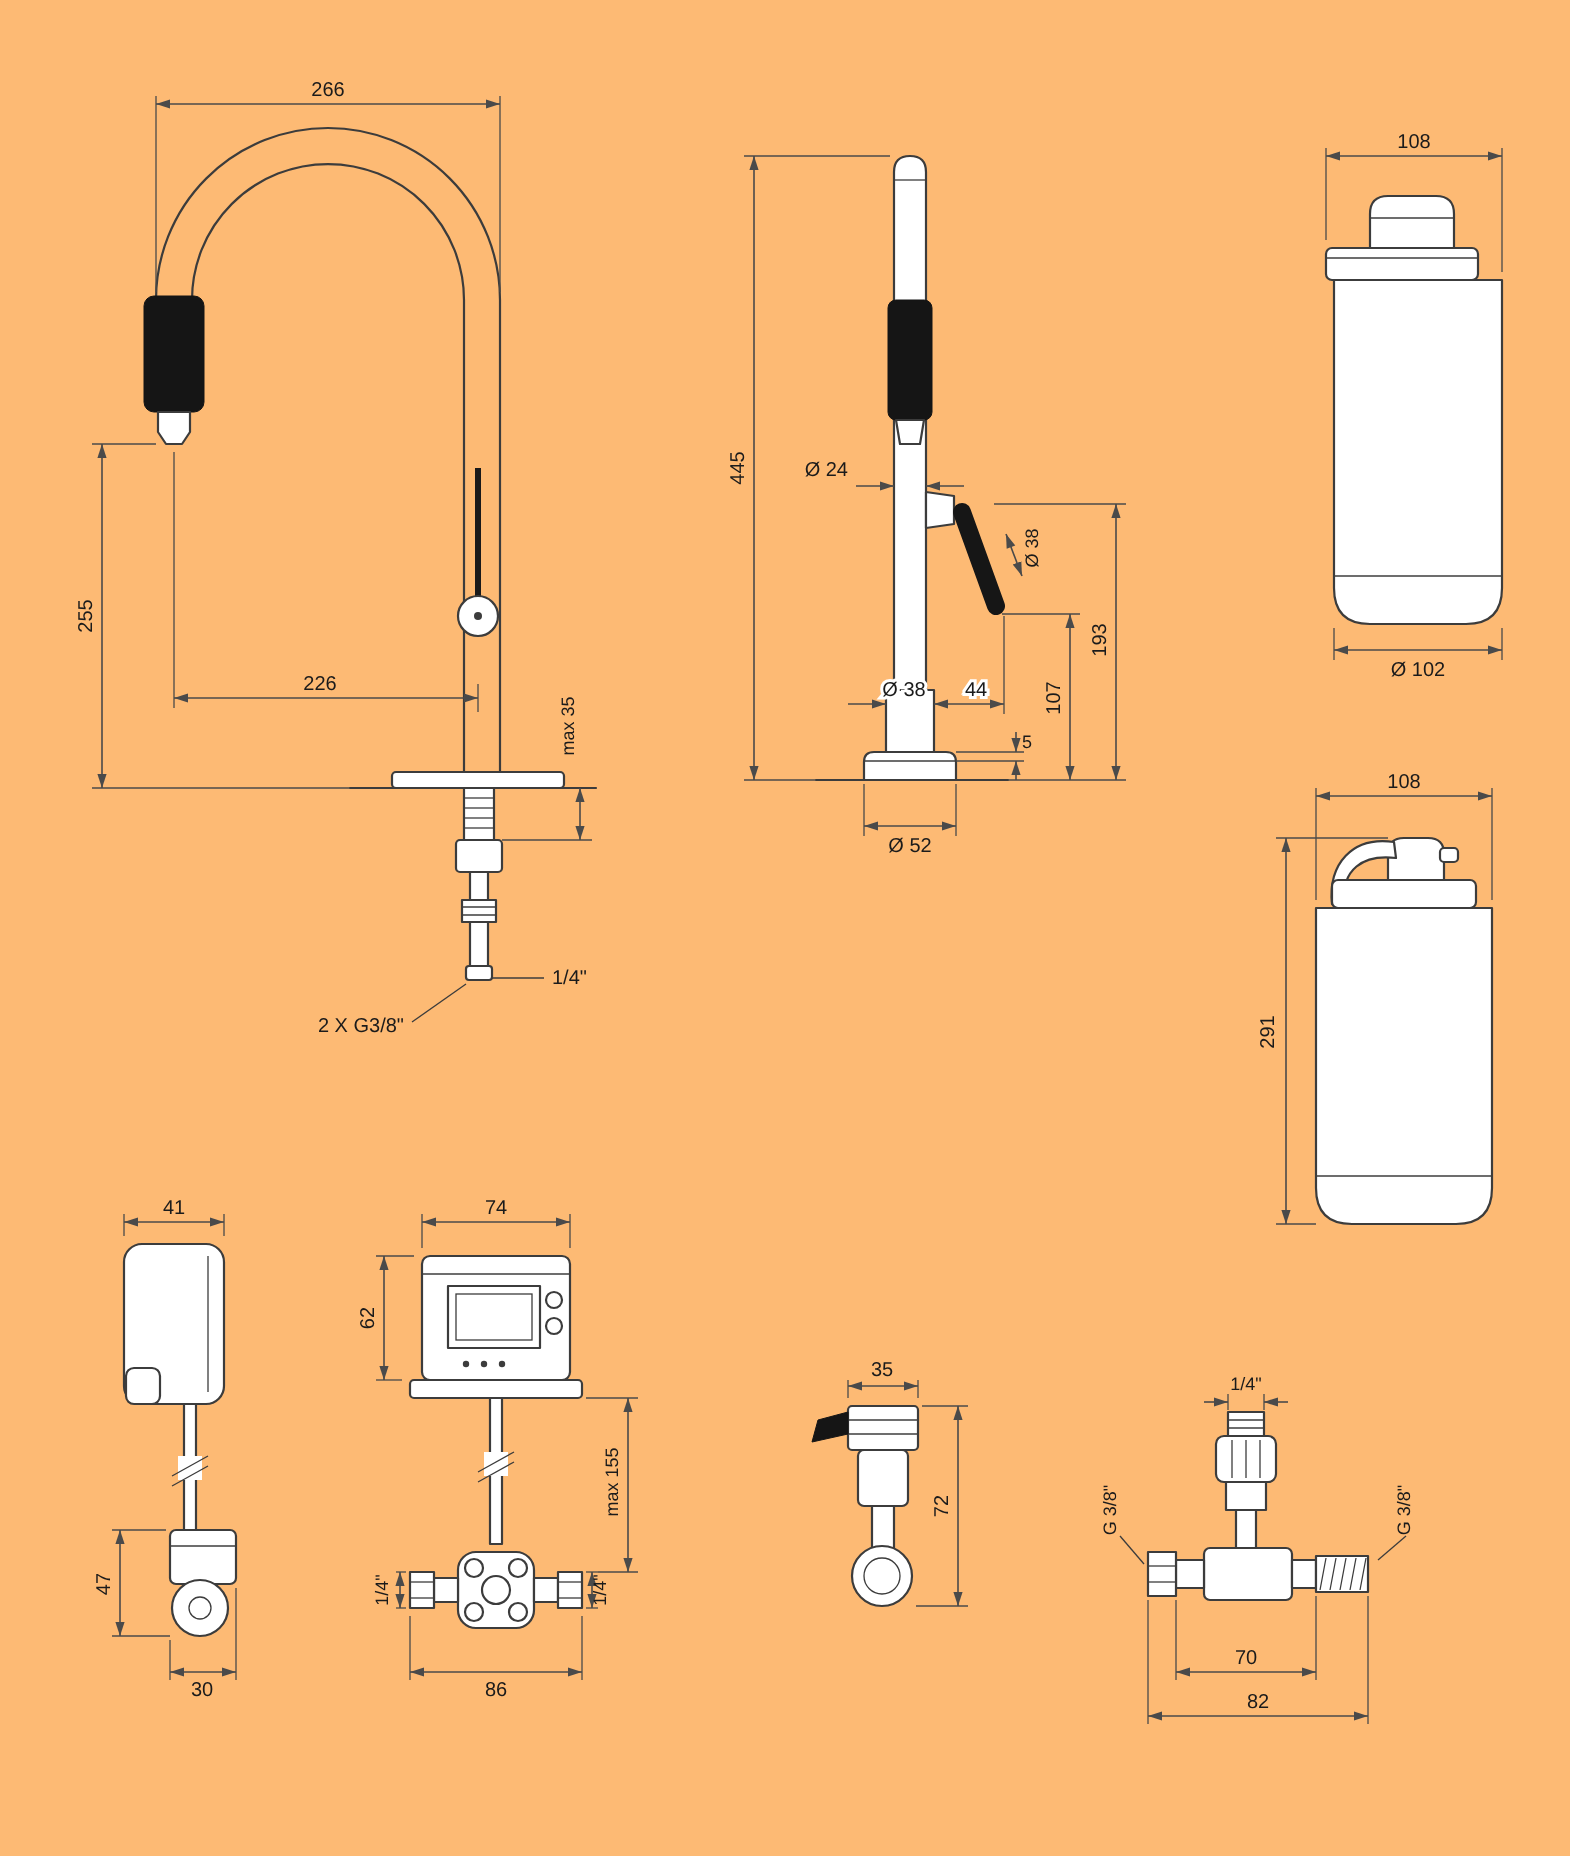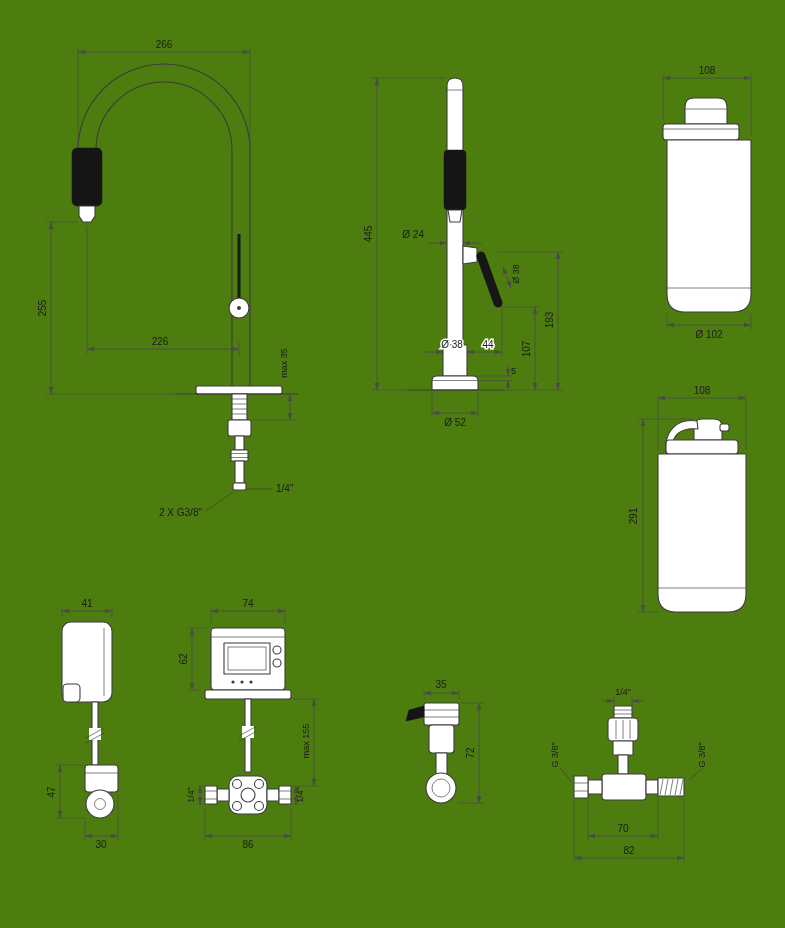--- a/index.html
+++ b/index.html
@@ -1,16 +1,16 @@
 <!DOCTYPE html>
 <html><head>
 <meta charset="utf-8">
 <style>
   html,body{margin:0;padding:0;background:#ffffff}
-  .sheet{width:785px;height:928px;background:#4d7c0f;font-family:"Liberation Sans",sans-serif;overflow:hidden}
+  .sheet{width:785px;height:928px;background:#fdba74;font-family:"Liberation Sans",sans-serif;overflow:hidden}
   .ln{stroke:#3c3c3c;stroke-width:1.1;fill:none;stroke-linejoin:round;stroke-linecap:round}
   .lnf{stroke:#3c3c3c;stroke-width:1.1;fill:#ffffff;stroke-linejoin:round}
   .blk{fill:#151515;stroke:#151515;stroke-width:.5}
   .thin{stroke:#3c3c3c;stroke-width:.65;fill:none}
   .dim{stroke:#4a4a4a;stroke-width:.8;fill:none}
   .ext{stroke:#4a4a4a;stroke-width:.65;fill:none}
   text.d{font-family:"Liberation Sans",sans-serif;font-size:10px;fill:#1b1b1b}
   text.ds{font-size:9px}
   .halo{paint-order:stroke;stroke:#ffffff;stroke-width:3px}
 </style>

